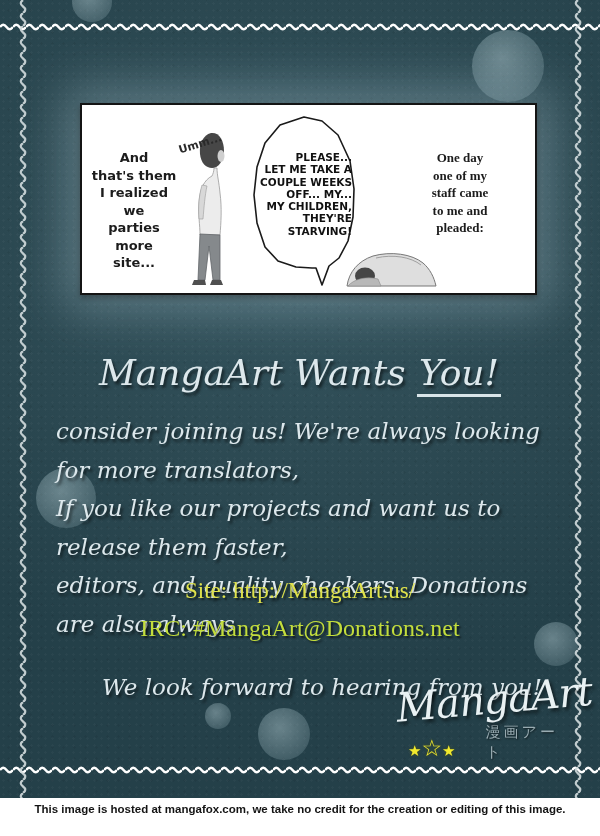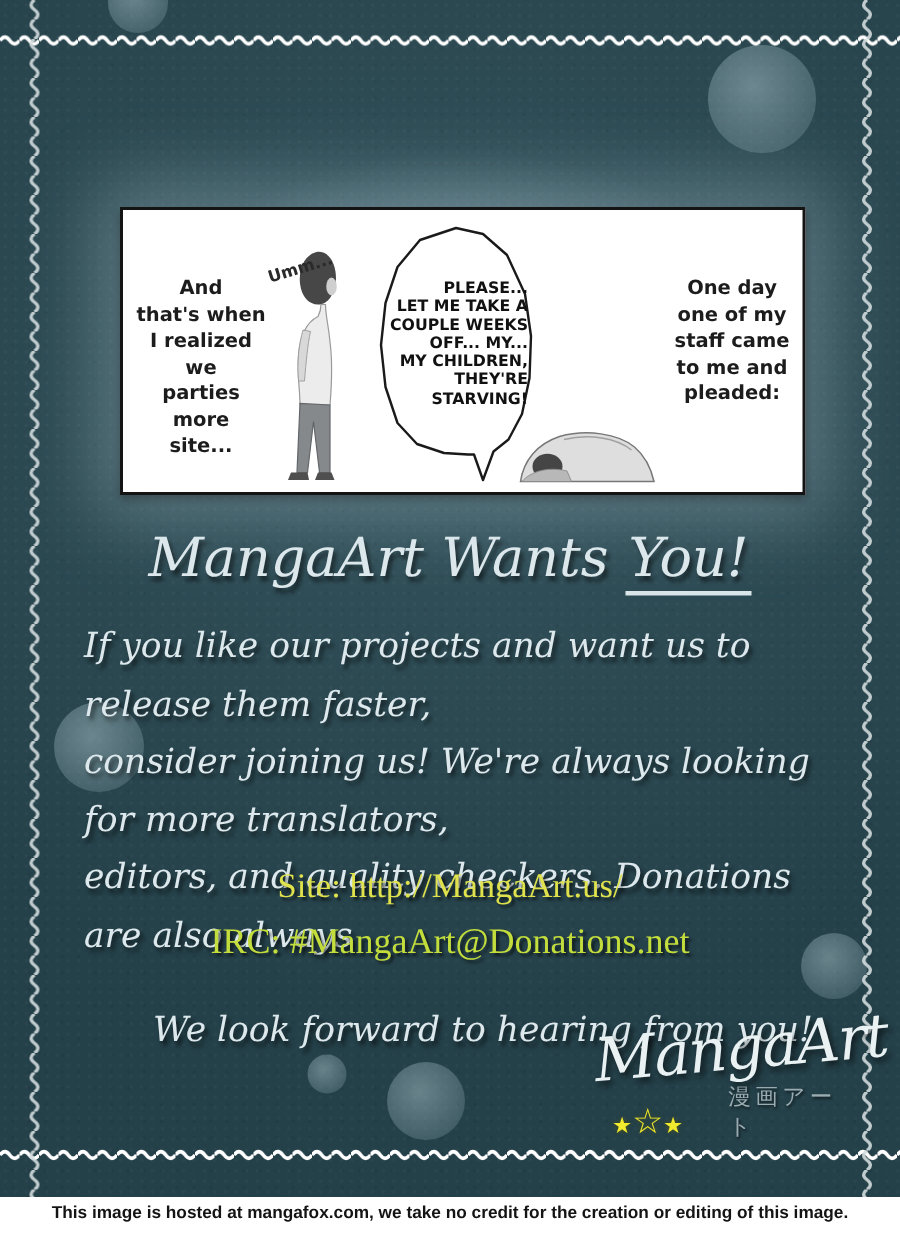--- a/index.html
+++ b/index.html
@@ -22,30 +22,29 @@
     pointer-events:none;
   }
   .bokeh{position:absolute;border-radius:50%;background:radial-gradient(circle at 42% 38%, rgba(198,222,228,0.42), rgba(176,203,210,0.22) 72%, rgba(176,203,210,0.14));}
   .wavy{position:absolute;}
   
   .panel{
     position:absolute;left:80px;top:103px;width:453px;height:188px;
     background:#fff;border:2px solid #141414;
     box-shadow:0 0 46px 16px rgba(198,226,234,0.30), 0 3px 6px rgba(0,0,0,0.5);
     z-index:2;
-    margin-top:35px;
   }
   .panel svg{position:absolute;left:0;top:0;}
   .caption{
     position:absolute;text-align:center;color:#1c1c1c;
     font-family:"DejaVu Sans",sans-serif;font-weight:bold;
     font-size:13px;line-height:17.5px;
   }
   .cap-left{left:6px;top:44px;width:92px;}
-  .cap-right{left:358px;top:44px;width:96px;}
+  .cap-right{left:330px;top:44px;width:96px;font-family:Liberation Serif, serif;}
   .umm{
     position:absolute;left:96px;top:32px;width:46px;
     font-family:"DejaVu Sans",sans-serif;font-weight:bold;font-size:11px;color:#2a2a2a;
     transform:rotate(-17deg);
   }
   .bubble-text{
     position:absolute;left:174px;top:46px;width:96px;text-align:right;
     font-family:"DejaVu Sans",sans-serif;font-weight:bold;
     font-size:10.5px;line-height:12.3px;color:#111;
   }
@@ -133,21 +132,21 @@
       <g>
         <path d="M265,181 C267,167 276,156 291,151 C309,146 330,149 341,158 C348,164 352,172 354,181 Z" fill="#dedede" stroke="#777777" stroke-width="1"></path>
         <ellipse cx="283" cy="171" rx="10" ry="8.5" fill="#454545"></ellipse>
         <path d="M266,181 C272,174 284,171 296,174 L299,181 Z" fill="#b8b8b8" stroke="#8a8a8a" stroke-width="0.6"></path>
         <path d="M294,153 C311,149 329,152 339,160" fill="none" stroke="#a0a0a0" stroke-width="1"></path>
       </g>
     </svg>
 
     <div class="caption cap-left">
       <div>And</div>
-      <div>that's when</div>
+      <div>that's them</div>
       <div>I realized we</div>
       <div>parties more</div>
       <div>site...</div>
     </div>
 
     <div class="umm">Umm...</div>
 
     <div class="bubble-text">
       <div>PLEASE...</div>
       <div>LET ME TAKE A</div>
@@ -163,22 +162,22 @@
       <div>one of my</div>
       <div>staff came</div>
       <div>to me and</div>
       <div>pleaded:</div>
     </div>
   </div>
 
   <h1 class="heading script"><span>MangaArt Wants </span><span class="emph">You!</span></h1>
 
   <div class="body-text script">
+    <div>consider joining us! We're always looking for more translators,</div>
     <div>If you like our projects and want us to release them faster,</div>
-    <div>consider joining us! We're always looking for more translators,</div>
     <div>editors, and quality checkers. Donations are also always</div>
   </div>
 
   <div class="link-line site-line">Site: http://MangaArt.us/</div>
   <div class="link-line irc-line">IRC: #MangaArt@Donations.net</div>
 
   <div class="closing script">We look forward to hearing from you!</div>
 
   <div class="logo">
     <div class="logo-wordmark">MangaArt</div>

